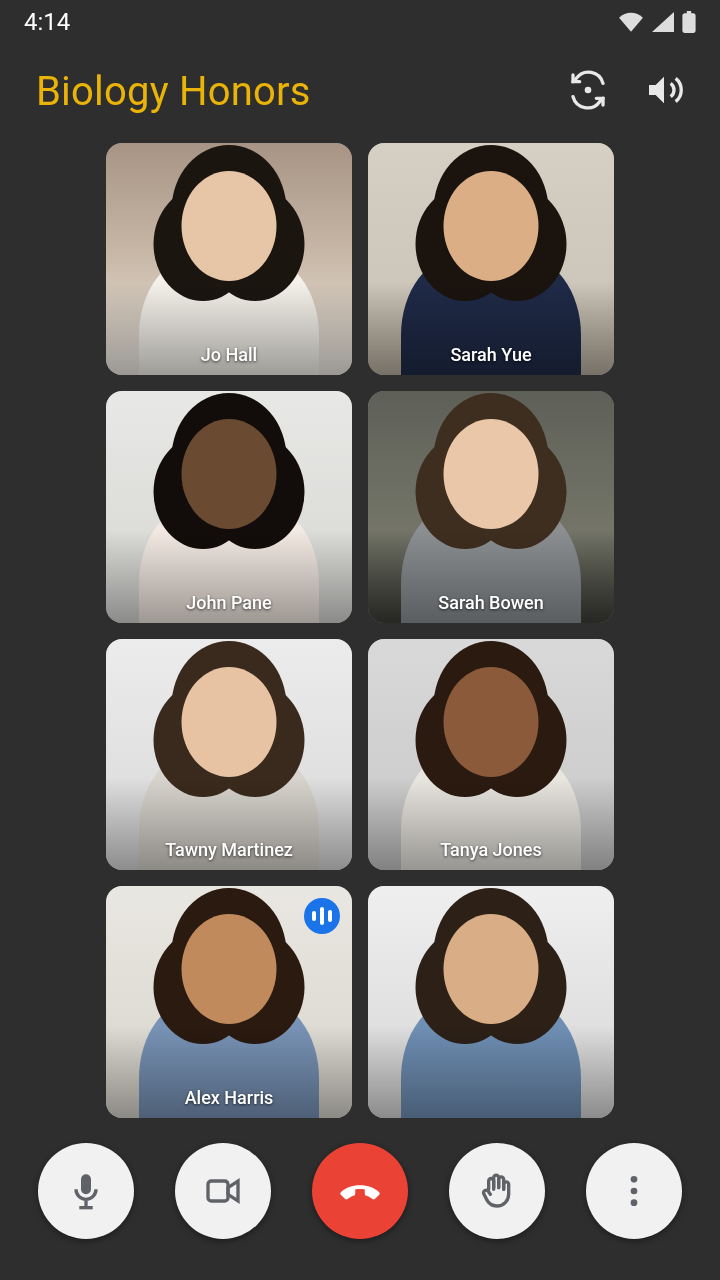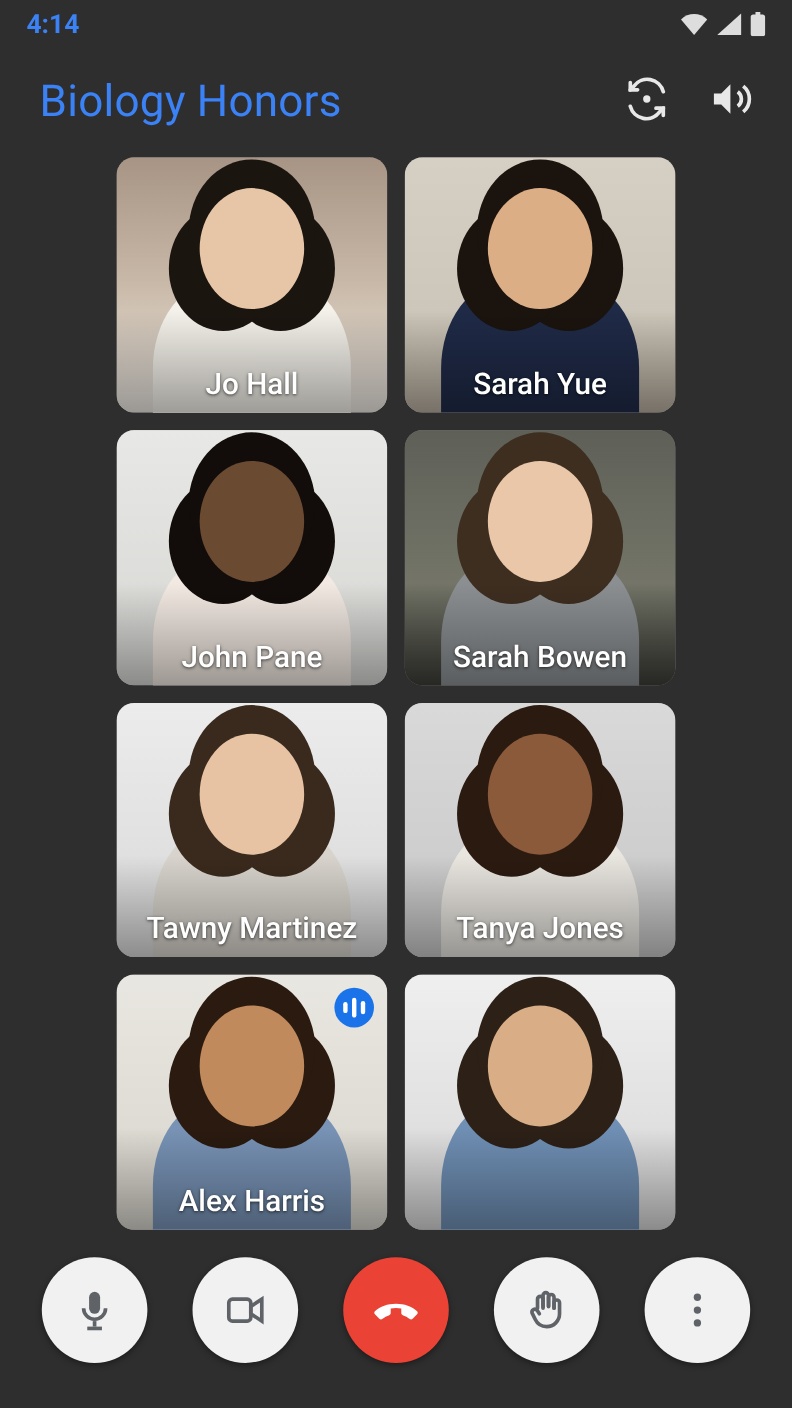--- a/index.html
+++ b/index.html
@@ -11,36 +11,36 @@
     display: flex;
     flex-direction: column;
   }
   .status-bar {
     height: 44px;
     display: flex;
     align-items: center;
     justify-content: space-between;
     padding: 0 24px 0 24px;
     font-size: 24px;
-    font-weight: 700;
-    color: #3b82f6;
+    font-weight: 400;
+    color: #ffffff;
   }
   .status-right { display: flex; align-items: center; gap: 8px; }
   .status-right svg { display: block; }
 
   .header {
     display: flex;
     align-items: center;
     padding: 24px 36px 16px 36px;
   }
   .header-title {
     flex: 1;
     font-size: 40px;
     font-weight: 400;
-    color: #3b82f6;
+    color: #eab308;
     letter-spacing: 0.2px;
   }
   .header-actions { display: flex; gap: 36px; }
   .header-actions .icon-btn { color: #e8e8e8; cursor: pointer; }
 
   .grid {
     flex: 1;
     display: grid;
     grid-template-columns: 1fr 1fr;
     grid-auto-rows: 1fr;
@@ -57,21 +57,21 @@
     justify-content: center;
   }
   .tile .shade {
     position: absolute; inset: 0;
     background: linear-gradient(180deg, rgba(0,0,0,0) 60%, rgba(0,0,0,0.35) 100%);
   }
   .tile .name {
     position: relative;
     z-index: 2;
     margin-bottom: 10px;
-    font-size: 27px;
+    font-size: 18px;
     font-weight: 500;
     color: #fff;
     text-shadow: 0 1px 3px rgba(0,0,0,0.7);
     text-align: left;
     padding: 0 6px;
   }
   .speaking-badge {
     position: absolute;
     top: 12px; right: 12px;
     width: 36px; height: 36px;

